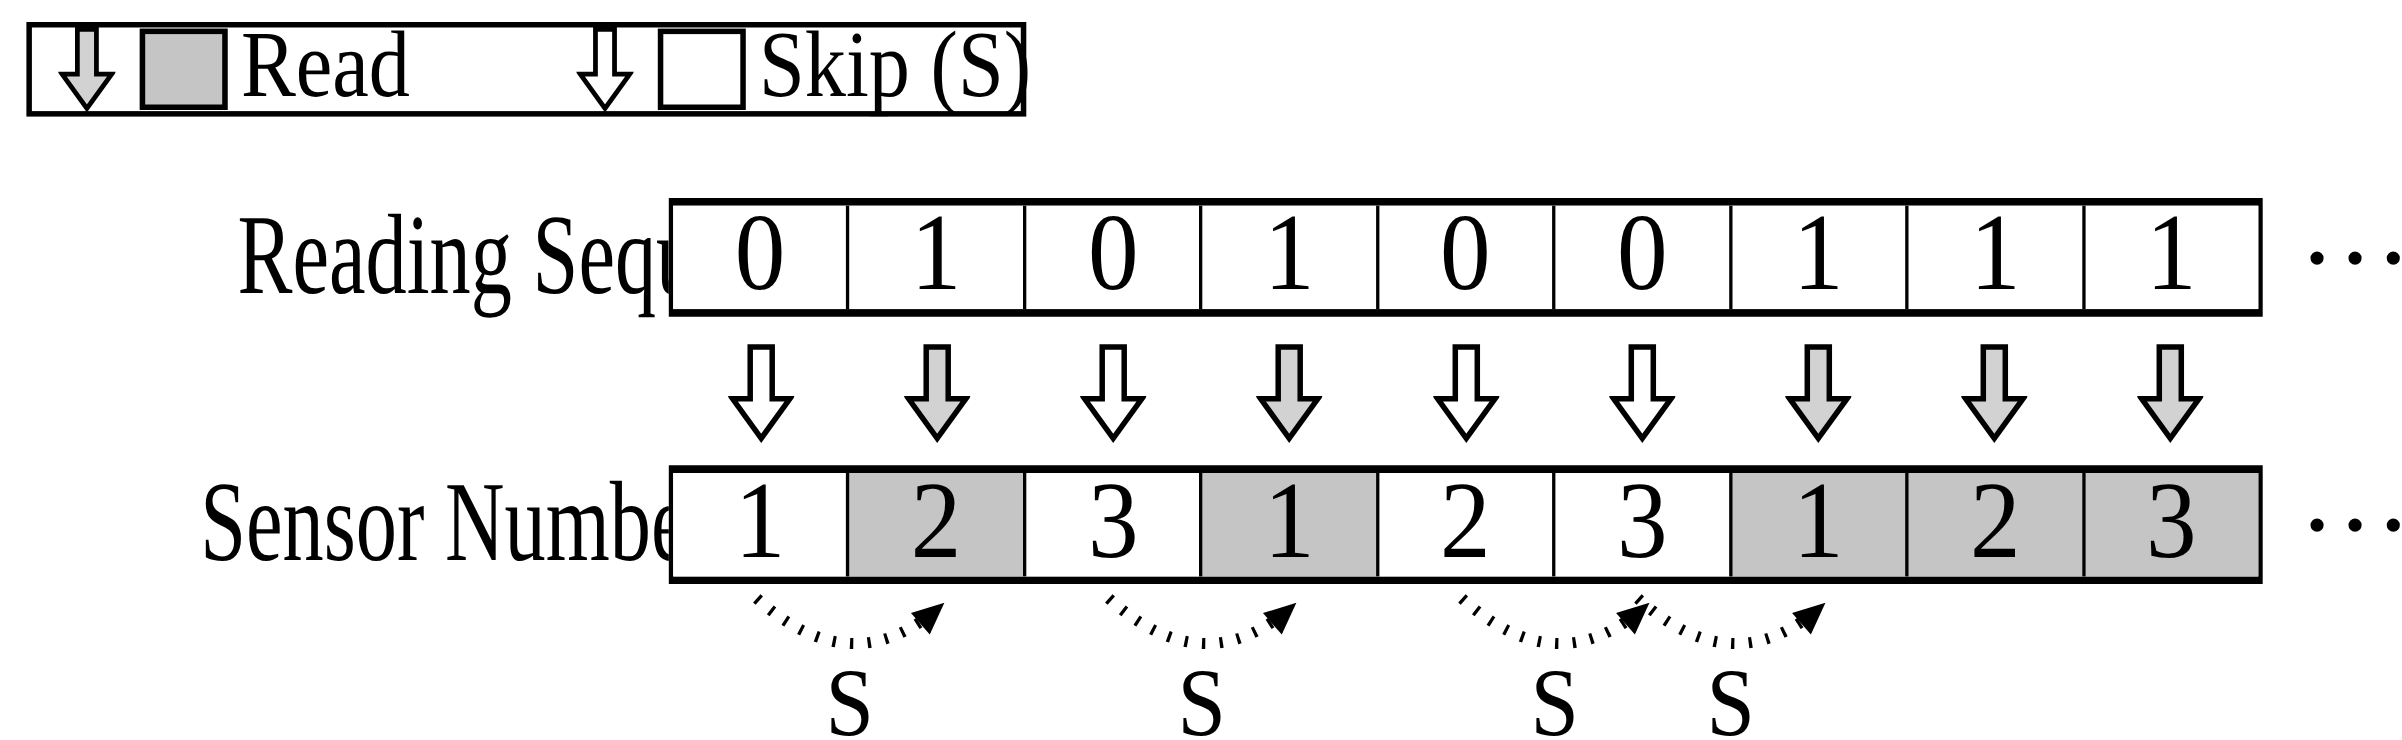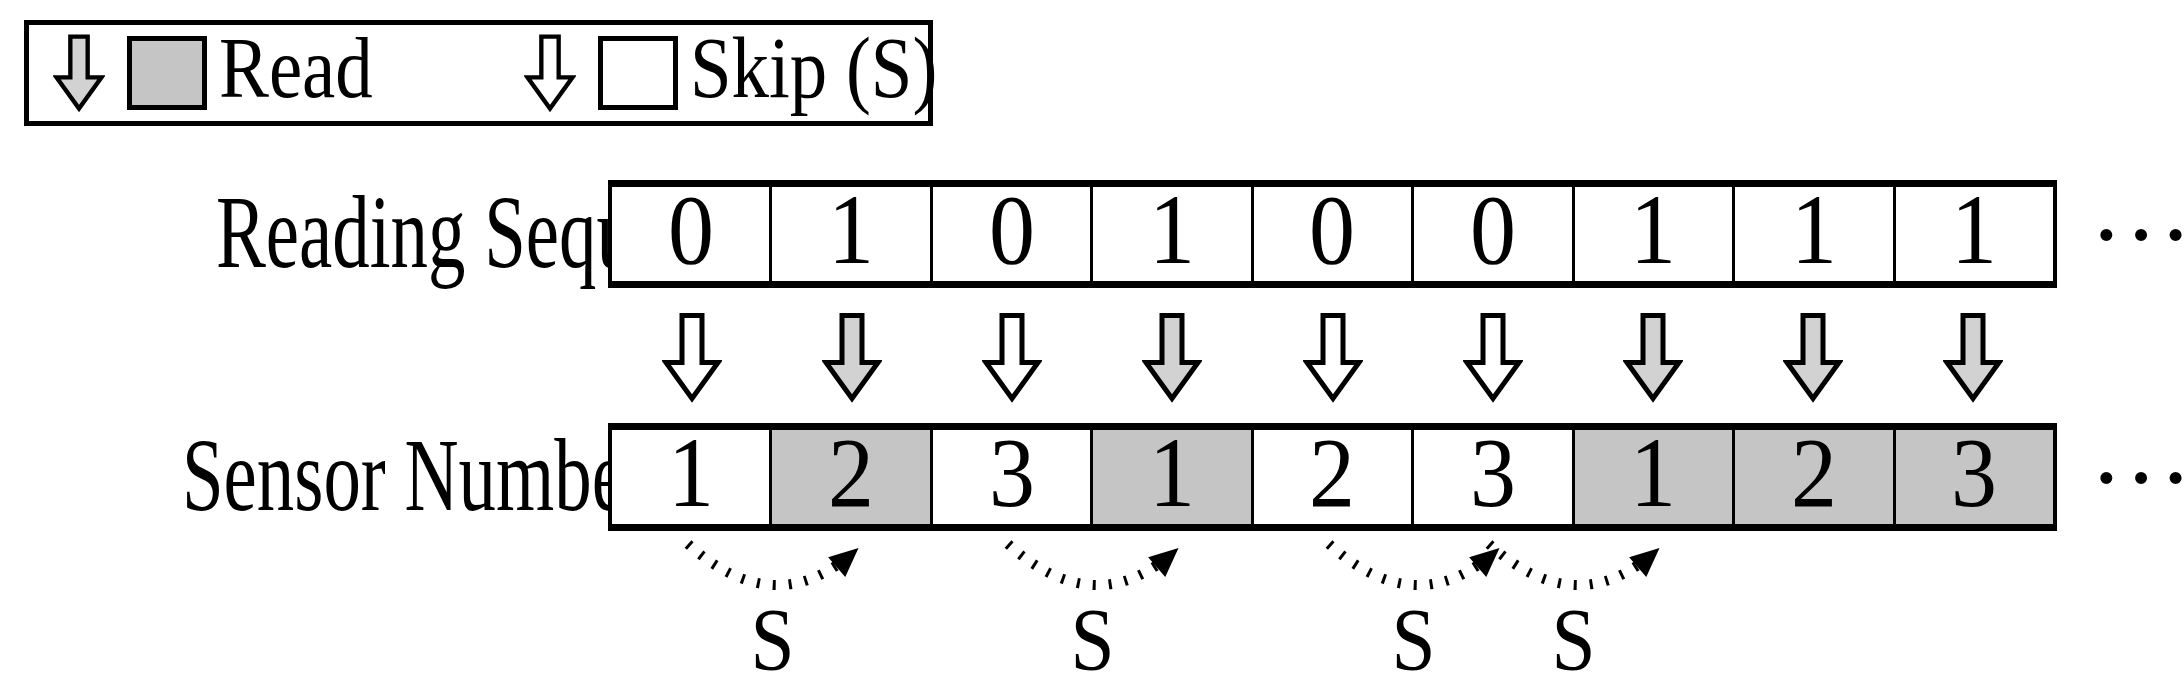--- a/index.html
+++ b/index.html
@@ -3,21 +3,21 @@
 <meta charset="utf-8">
 <style>
   * { margin:0; padding:0; box-sizing:border-box; }
   html,body { background:#fff; }
   .canvas {
     position:relative; width:2184px; height:673px; background:#fff;
     font-family:"Liberation Serif","DejaVu Serif",serif; color:#000; overflow:hidden;
   }
   
   .legend {
-    position:absolute; left:24px; top:20px; width:909px; height:106px;
+    position:absolute; left:24px; top:20px; width:909px; height:86px;
     border:5px solid #000; background:#fff;
     display:flex; align-items:center; padding-left:24px;
   }
   .legend-arrow { width:52px; height:82px; flex:0 0 auto; }
   .legend-swatch { width:80px; height:74px; border:5px solid #000; margin-left:22px; flex:0 0 auto; }
   .legend-swatch.read { background:var(--read-cell,#c5c5c5); }
   .legend-swatch.skip { background:var(--skip-cell,#ffffff); }
   .legend-text {
     font-size:86px; line-height:1; white-space:nowrap; margin-left:12px; padding-bottom:10px;
     display:inline-block; transform:scaleX(0.87); transform-origin:left center;

